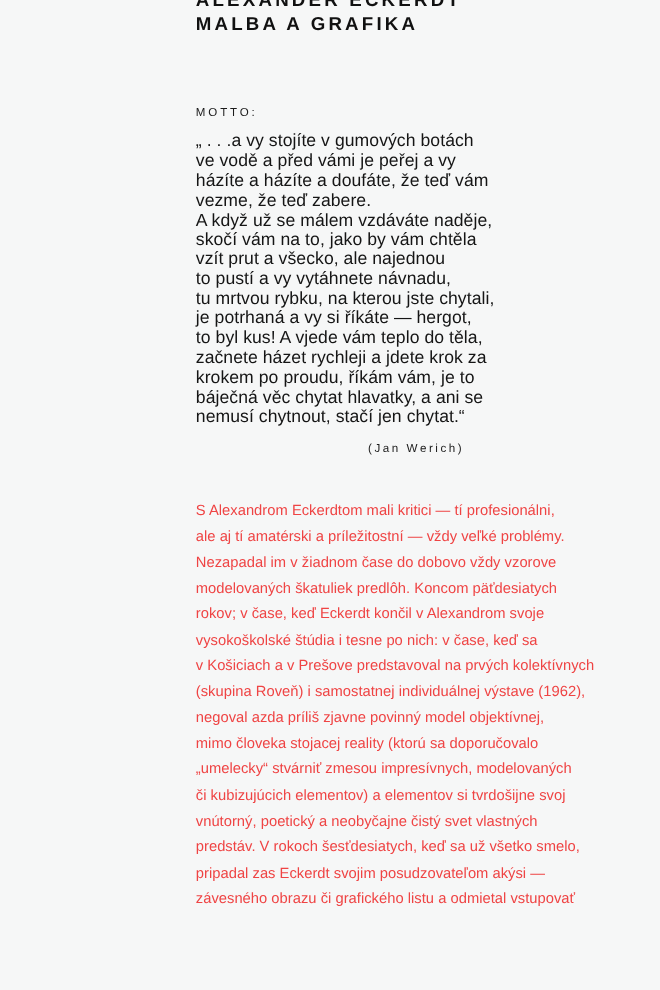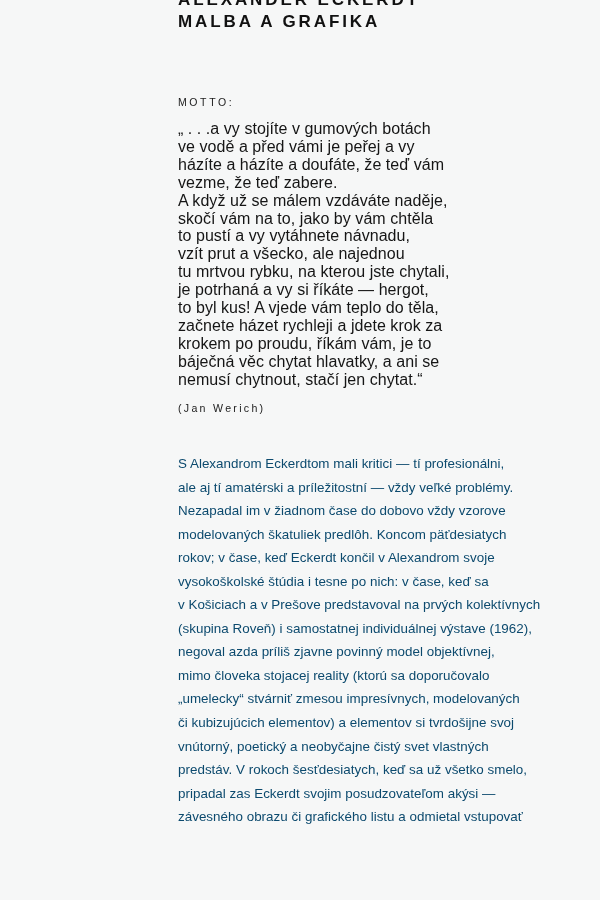--- a/index.html
+++ b/index.html
@@ -58,37 +58,38 @@
     font-size: 16px;
     line-height: 17.9px;
     color: #151515;
     letter-spacing: 0.05px;
   }
   .motto-lines .ln {
     white-space: nowrap;
   }
   .motto-attrib {
     margin-top: 13px;
+    text-align: right;
     font-size: 10.6px;
     letter-spacing: 2.3px;
     color: #1b1b1b;
     white-space: nowrap;
   }
 
   
   .body-block {
     position: absolute;
     left: 178px;
     top: 452px;
     width: 330px;
   }
   .body-block .ln {
     font-size: 13.4px;
     line-height: 23.55px;
-    color: #0c4a6e;
+    color: #ef4444;
     white-space: nowrap;
     letter-spacing: 0.02px;
   }
 </style>
 </head>
 <body>
 
 <div class="page">
 
   <div class="title-block">
@@ -98,22 +99,22 @@
 
   <div class="motto-block">
     <div class="motto-label">MOTTO:</div>
     <div class="motto-lines">
         <div class="ln">„ . . .a vy stojíte v gumových botách</div>
         <div class="ln">ve vodě a před vámi je peřej a vy</div>
         <div class="ln">házíte a házíte a doufáte, že teď vám</div>
         <div class="ln">vezme, že teď zabere.</div>
         <div class="ln">A když už se málem vzdáváte naděje,</div>
         <div class="ln">skočí vám na to, jako by vám chtěla</div>
+        <div class="ln">vzít prut a všecko, ale najednou</div>
         <div class="ln">to pustí a vy vytáhnete návnadu,</div>
-        <div class="ln">vzít prut a všecko, ale najednou</div>
         <div class="ln">tu mrtvou rybku, na kterou jste chytali,</div>
         <div class="ln">je potrhaná a vy si říkáte — hergot,</div>
         <div class="ln">to byl kus! A vjede vám teplo do těla,</div>
         <div class="ln">začnete házet rychleji a jdete krok za</div>
         <div class="ln">krokem po proudu, říkám vám, je to</div>
         <div class="ln">báječná věc chytat hlavatky, a ani se</div>
         <div class="ln">nemusí chytnout, stačí jen chytat.“</div>
       </div>
     <div class="motto-attrib">(Jan Werich)</div>
   </div>

